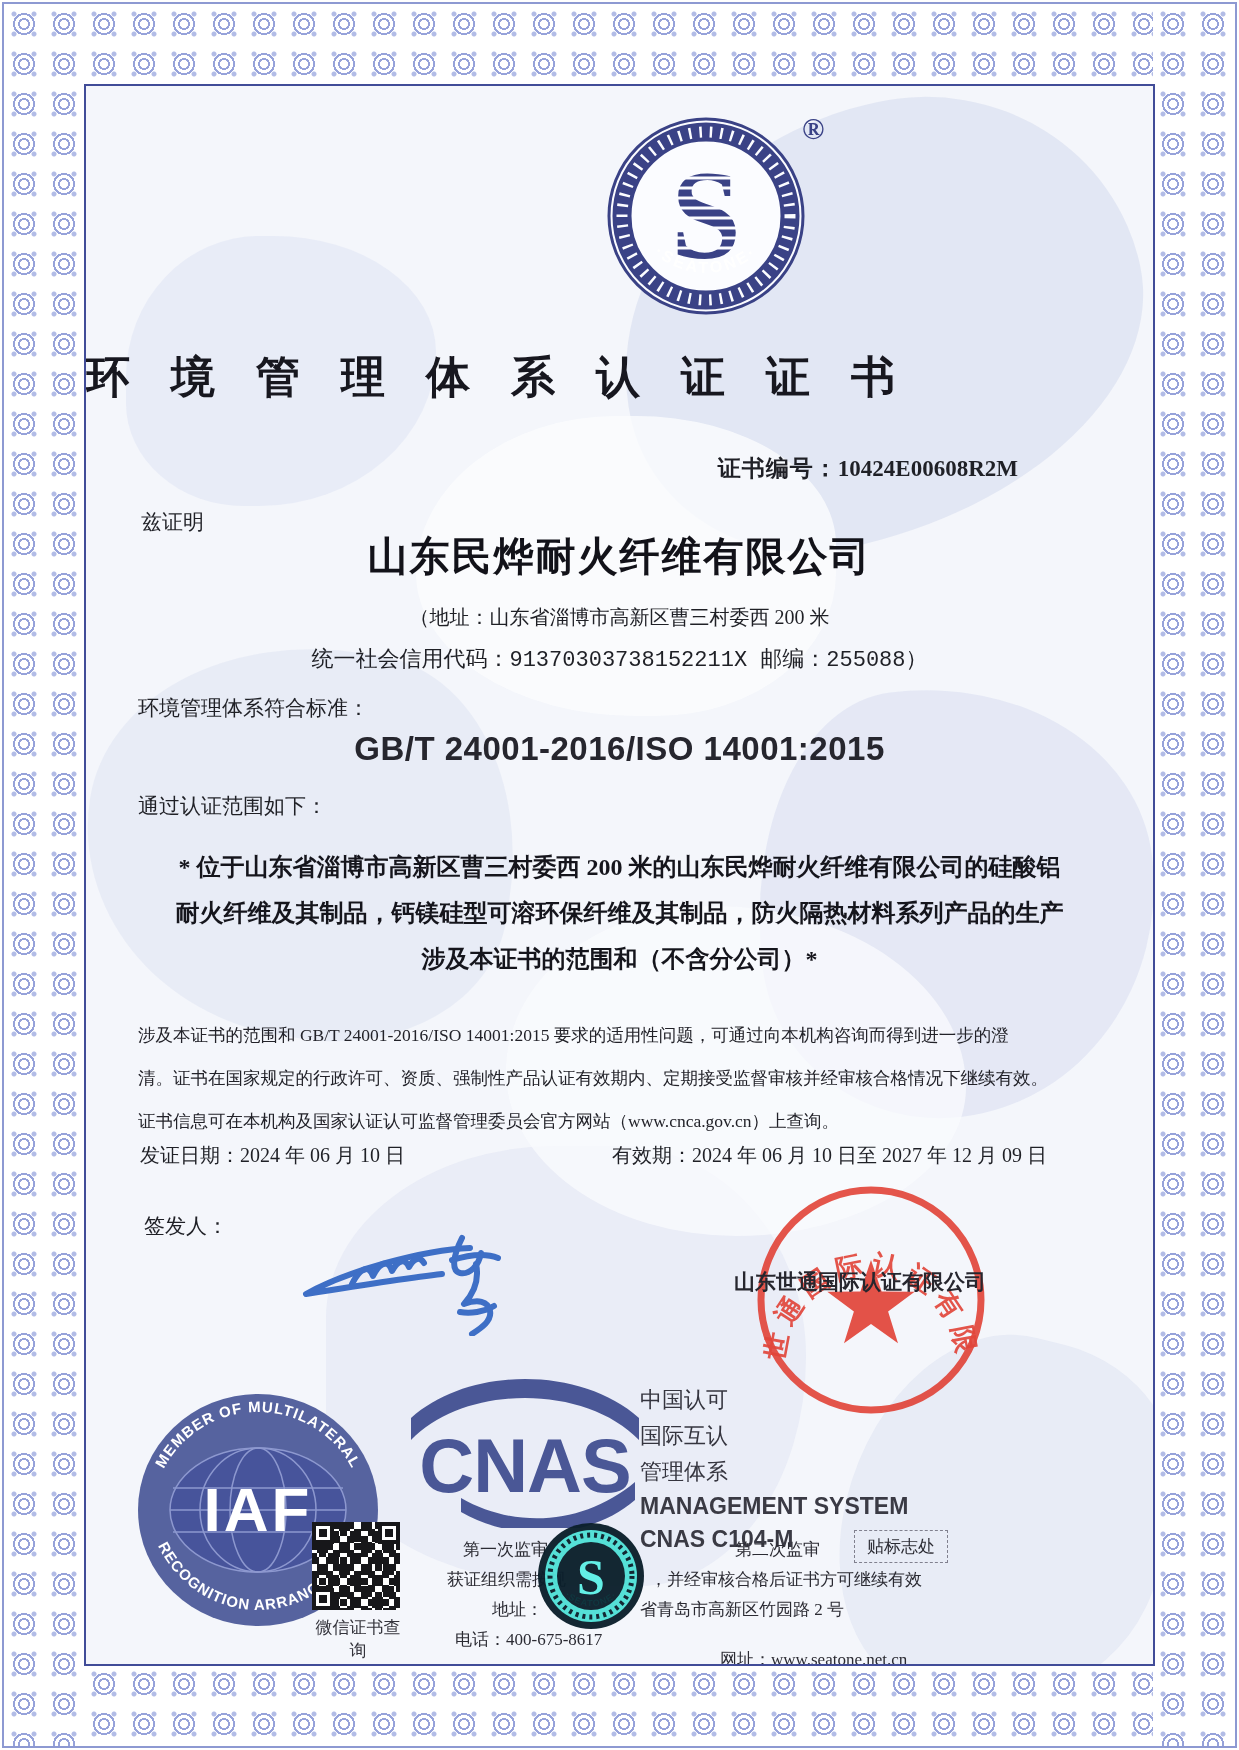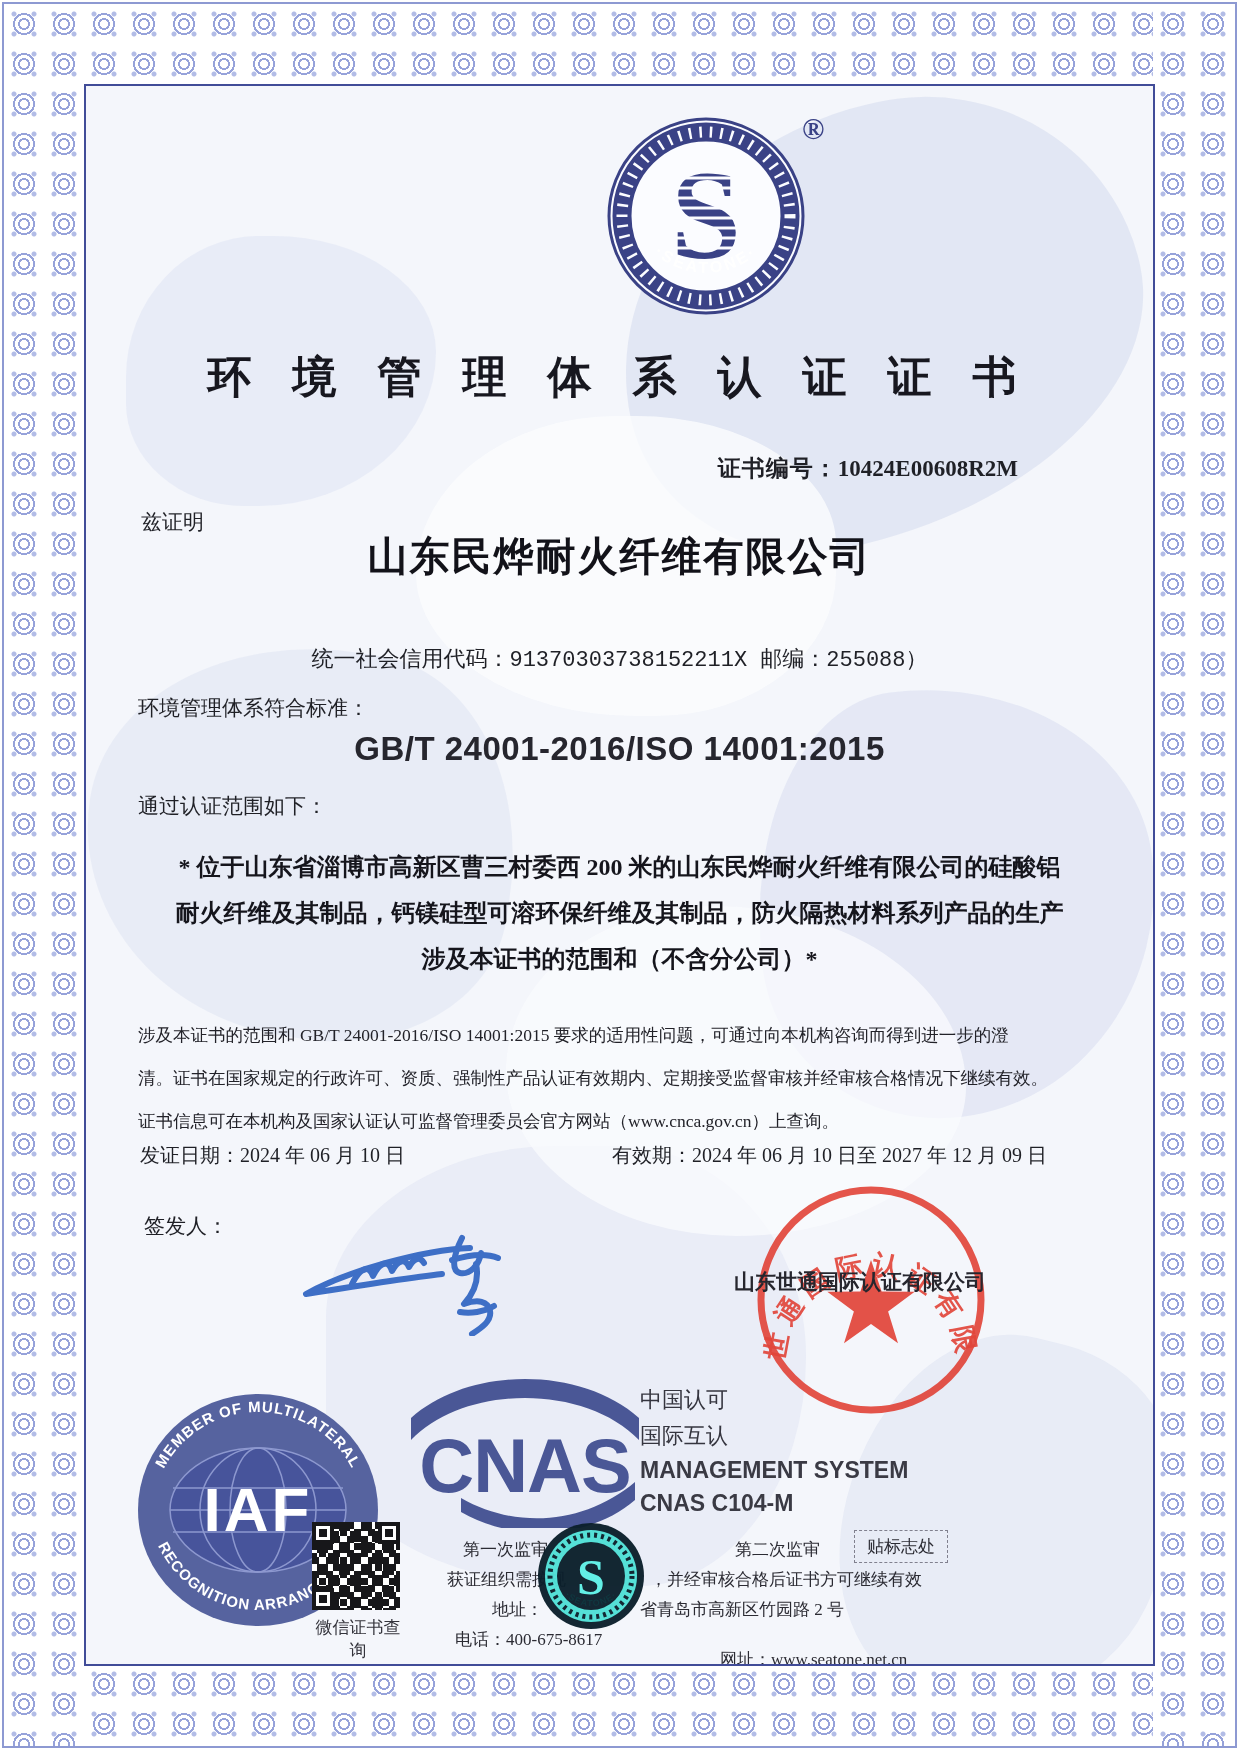--- a/index.html
+++ b/index.html
@@ -25,21 +25,21 @@
   .wm3{left:0px;top:560px;width:430px;height:390px;background:#dee3f3;border-radius:60% 40% 45% 55%/50% 60% 40% 55%;transform:rotate(9deg);opacity:.55;}
   .wm4{left:670px;top:600px;width:400px;height:430px;background:#dbe0f2;border-radius:40% 60% 55% 45%/60% 45% 55% 40%;transform:rotate(-7deg);opacity:.6;}
   .wm5{left:240px;top:1060px;width:480px;height:440px;background:#dfe4f4;border-radius:55% 45% 40% 60%/45% 55% 60% 40%;opacity:.5;}
   .wm6{left:760px;top:1250px;width:320px;height:370px;background:#dce1f2;border-radius:50% 50% 60% 40%/60% 40% 50% 50%;transform:rotate(14deg);opacity:.5;}
   .wmw1{left:330px;top:330px;width:420px;height:300px;background:#fbfcfe;border-radius:50% 50% 45% 55%/55% 45% 50% 50%;opacity:.8;}
   .wmw2{left:420px;top:820px;width:460px;height:330px;background:#fafbfe;border-radius:45% 55% 50% 50%/50% 55% 45% 50%;opacity:.75;}
   
   .abs{position:absolute;z-index:2;}
   .emblem{left:510px;top:20px;}
   .reg-mark{left:716px;top:26px;font-size:30px;color:#3a4286;font-weight:bold;}
-  .title{left:0;right:0;top:262px;text-align:center;font-size:44px;font-weight:700;letter-spacing:15px;color:#17171f;}
+  .title{left:0;right:0;top:262px;font-size:44px;font-weight:700;letter-spacing:15px;color:#17171f;}
   .certno{right:135px;top:367px;font-size:23px;font-weight:700;}
   .certno .lbl{letter-spacing:1px;}
   .intro{left:55px;top:422px;font-size:21px;}
   .company{left:0;right:0;top:443px;text-align:center;font-size:40px;font-weight:700;letter-spacing:2px;color:#121219;}
   .addr1{left:0;right:0;top:518px;text-align:center;font-size:20px;}
   .addr2{left:0;right:0;top:558px;text-align:center;font-size:22px;font-family:Liberation Mono, monospace;}
   .stdlabel{left:52px;top:608px;font-size:21px;}
   .standard{left:0;right:0;top:644px;text-align:center;font-size:33px;letter-spacing:.5px;color:#26262e;
             font-family:"Liberation Sans","DejaVu Sans",sans-serif;font-weight:600;}
   .scopelabel{left:52px;top:706px;font-size:21px;}
@@ -121,20 +121,21 @@
     <div class="abs reg-mark">®</div>
 
     <div class="abs title">环 境 管 理 体 系 认 证 证 书</div>
 
     <div class="abs certno">
       <span class="lbl">证书编号：</span><span>10424E00608R2M</span>
     </div>
 
     <div class="abs intro">兹证明</div>
     <div class="abs company">山东民烨耐火纤维有限公司</div>
+    <div class="abs addr1">（地址：山东省淄博市高新区曹三村委西 200 米</div>
     <div class="abs addr2">统一社会信用代码：91370303738152211X 邮编：255088）</div>
 
     <div class="abs stdlabel">环境管理体系符合标准：</div>
     <div class="abs standard">GB/T 24001-2016/ISO 14001:2015</div>
 
     <div class="abs scopelabel">通过认证范围如下：</div>
     <div class="abs scope">
       <div>* 位于山东省淄博市高新区曹三村委西 200 米的山东民烨耐火纤维有限公司的硅酸铝</div>
       <div>耐火纤维及其制品，钙镁硅型可溶环保纤维及其制品，防火隔热材料系列产品的生产</div>
       <div>涉及本证书的范围和（不含分公司）*</div>
@@ -203,20 +204,21 @@
 
     <svg class="abs cnas" width="240" height="150" viewBox="0 0 240 150">
       <path d="M 6,62 C 60,6 180,6 234,62 L 234,40 C 176,-12 64,-12 6,40 Z" fill="#4a5796"></path>
       <text x="120" y="114" text-anchor="middle" font-size="76" font-weight="bold" letter-spacing="-1" font-family="Liberation Sans, sans-serif" fill="#4a5796">CNAS</text>
       <path d="M 56,120 C 112,152 180,146 230,104 L 230,122 C 186,160 112,166 56,134 Z" fill="#4a5796"></path>
     </svg>
 
     <div class="abs accred">
       <div>中国认可</div>
       <div>国际互认</div>
+      <div>管理体系</div>
       <div class="en">MANAGEMENT SYSTEM</div>
       <div class="en">CNAS C104-M</div>
     </div>
 
     <div class="abs qr">
       <div class="finder f-tl"></div>
       <div class="finder f-tr"></div>
       <div class="finder f-bl"></div>
     </div>
     <div class="abs qrcap">微信证书查询</div>

